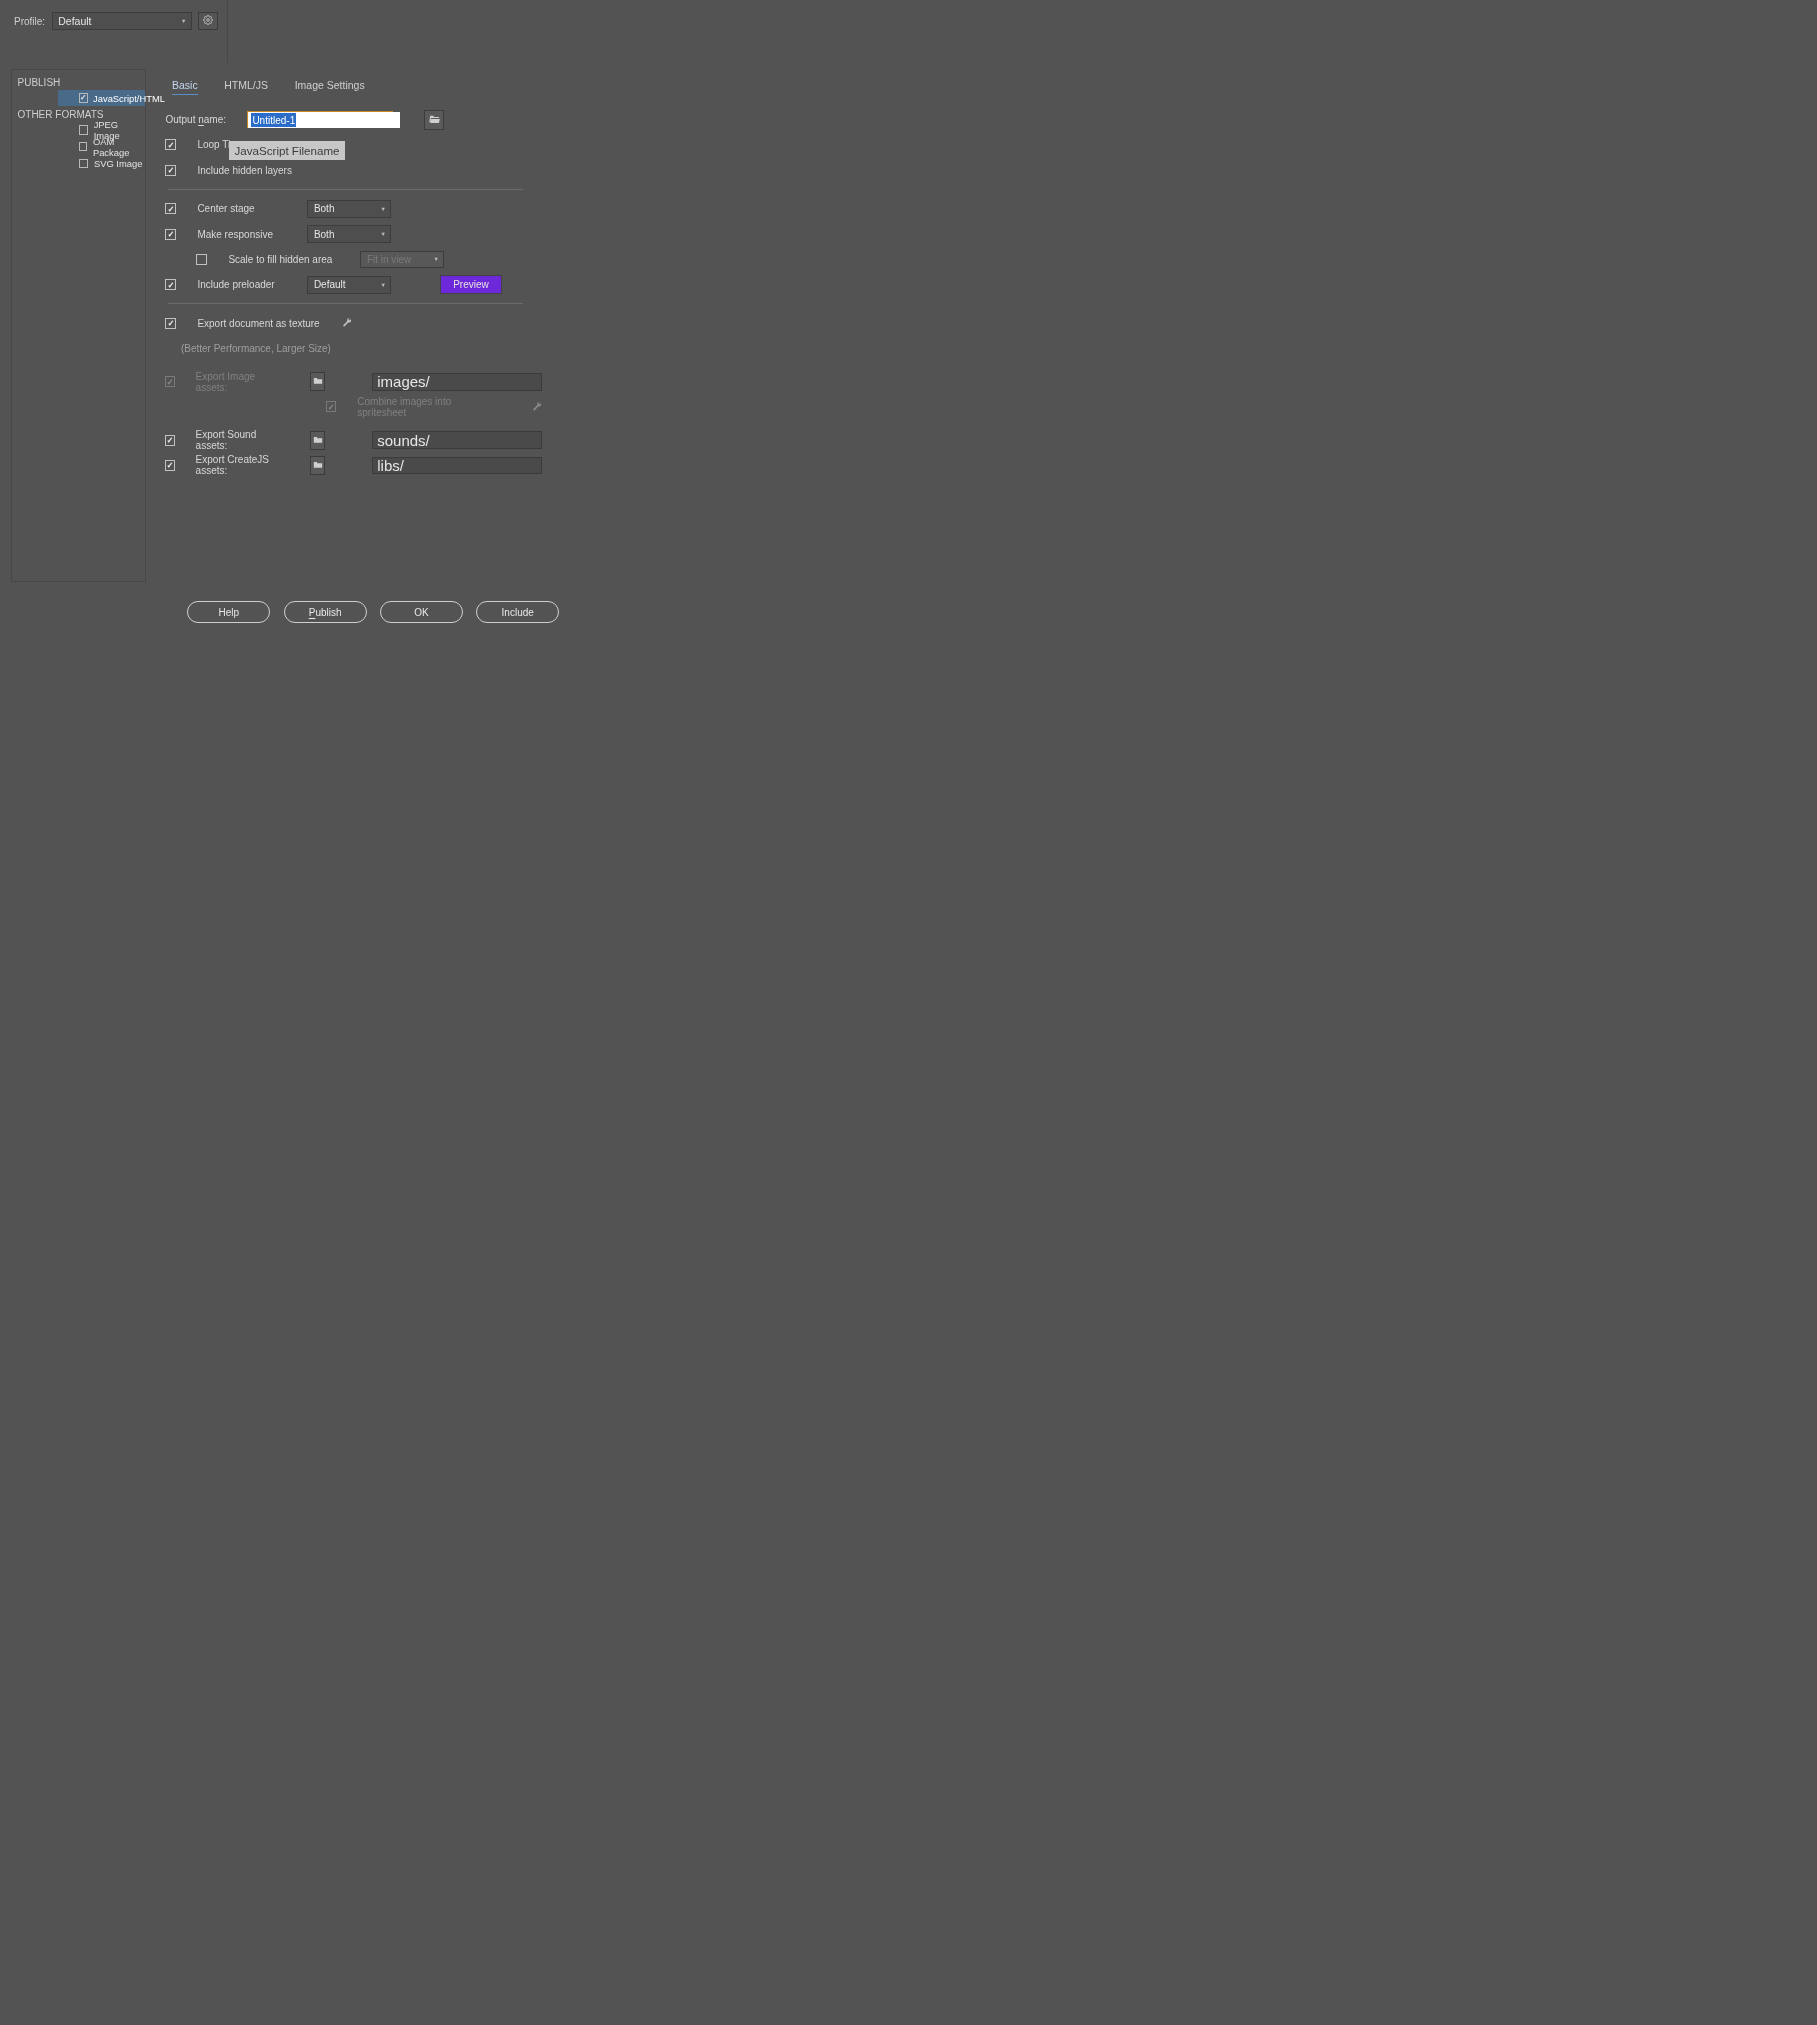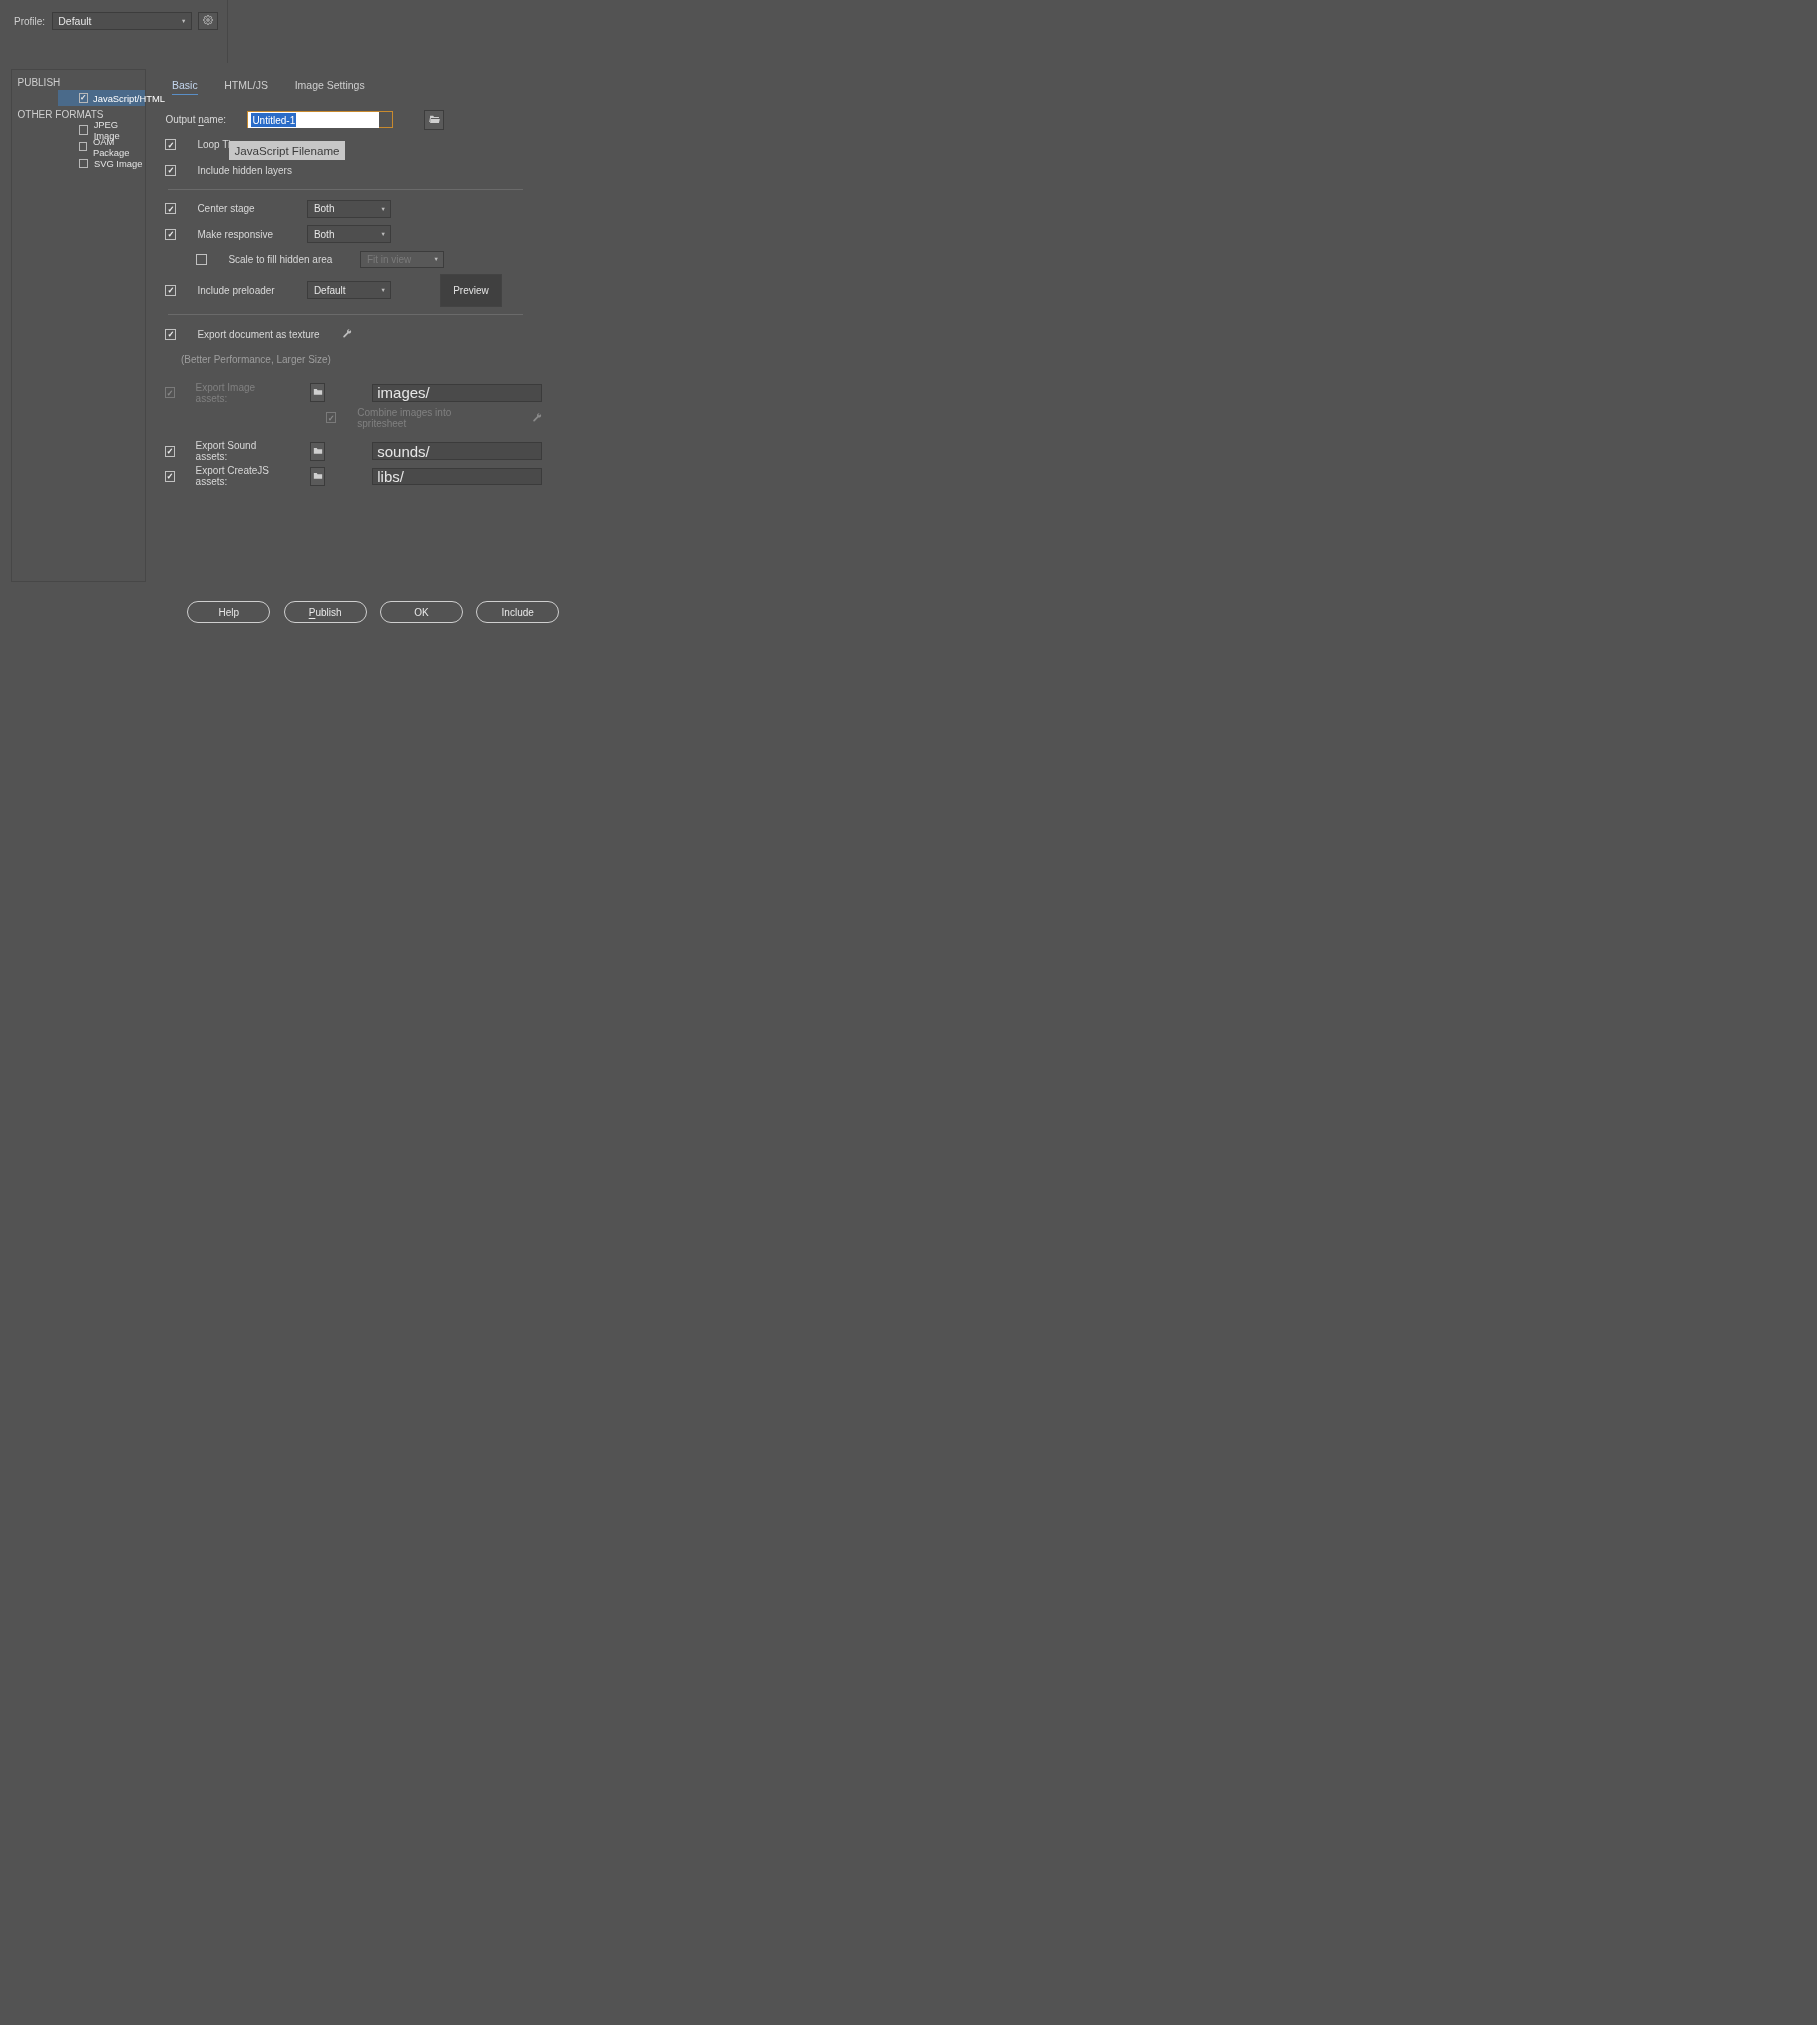--- a/index.html
+++ b/index.html
@@ -130,21 +130,21 @@
   .label { color: #d8d8d8; }
 
   .output-field-wrap {
     position: relative;
     display: inline-block;
     border: 0.6px solid #c88a2e;
     width: 146px;
     height: 17.7px;
   }
   .output-field {
-    width: 131px; height: 16.6px;
+    width: 152px; height: 16.6px;
     background: #fff;
     position: relative;
     padding-left: 3.3px;
     display: flex; align-items: center;
     color: #000;
     font-size: 10px;
   }
   .output-field .sel {
     position: absolute;
     left: 3.3px; top: 1.7px; bottom: 1.7px;
@@ -189,24 +189,24 @@
     align-items: center;
     justify-content: space-between;
     padding: 0 5.5px;
     color: #e6e6e6;
     min-width: 84px;
   }
   .select.disabled { color: #7a7a7a; background: #585858; }
   .chev { font-size: 6.6px; color: #bcbcbc; }
 
   .btn {
-    background: #404040;
+    background: #6d28d9;
     border: 0.6px solid #434343;
     color: #e4e4e4;
-    height: 33px;
+    height: 19px;
     padding: 0 12.2px;
     display: inline-flex;
     align-items: center;
   }
 
   .hr {
     border: none;
     border-top: 0.6px solid #6a6a6a;
     margin: 7.8px 0 7.8px 2.2px;
     width: 355px;

